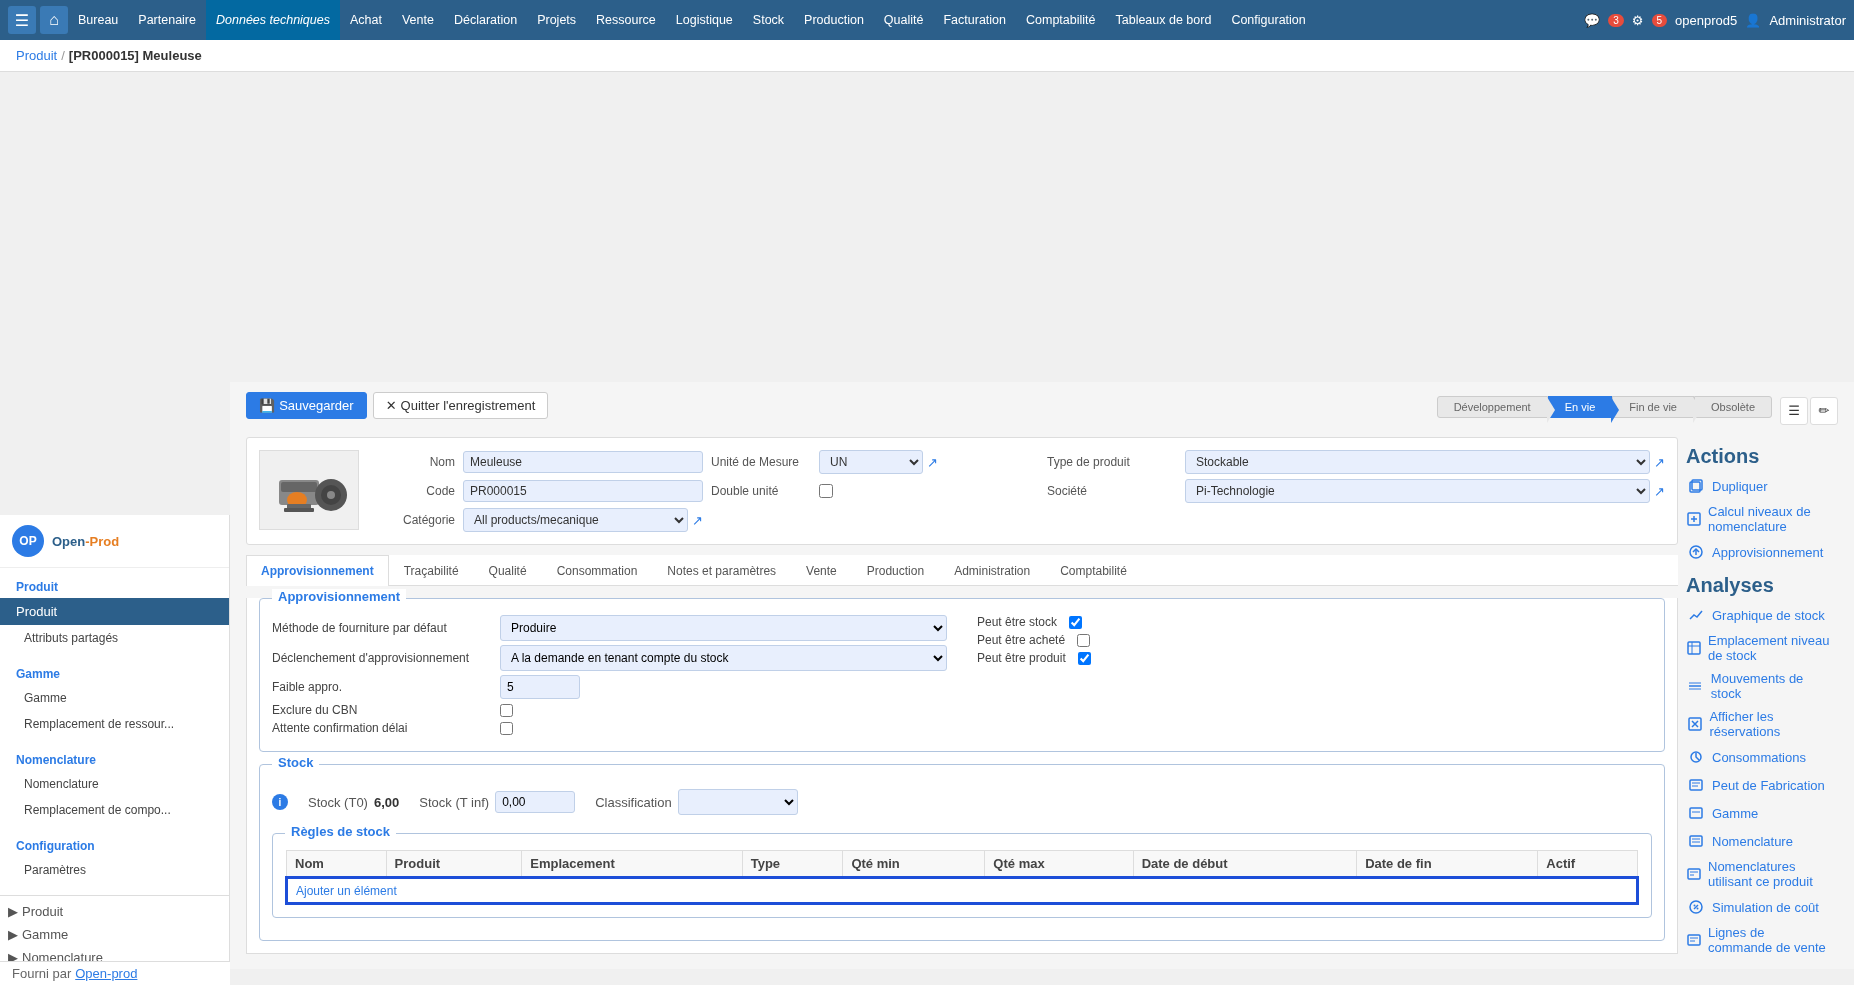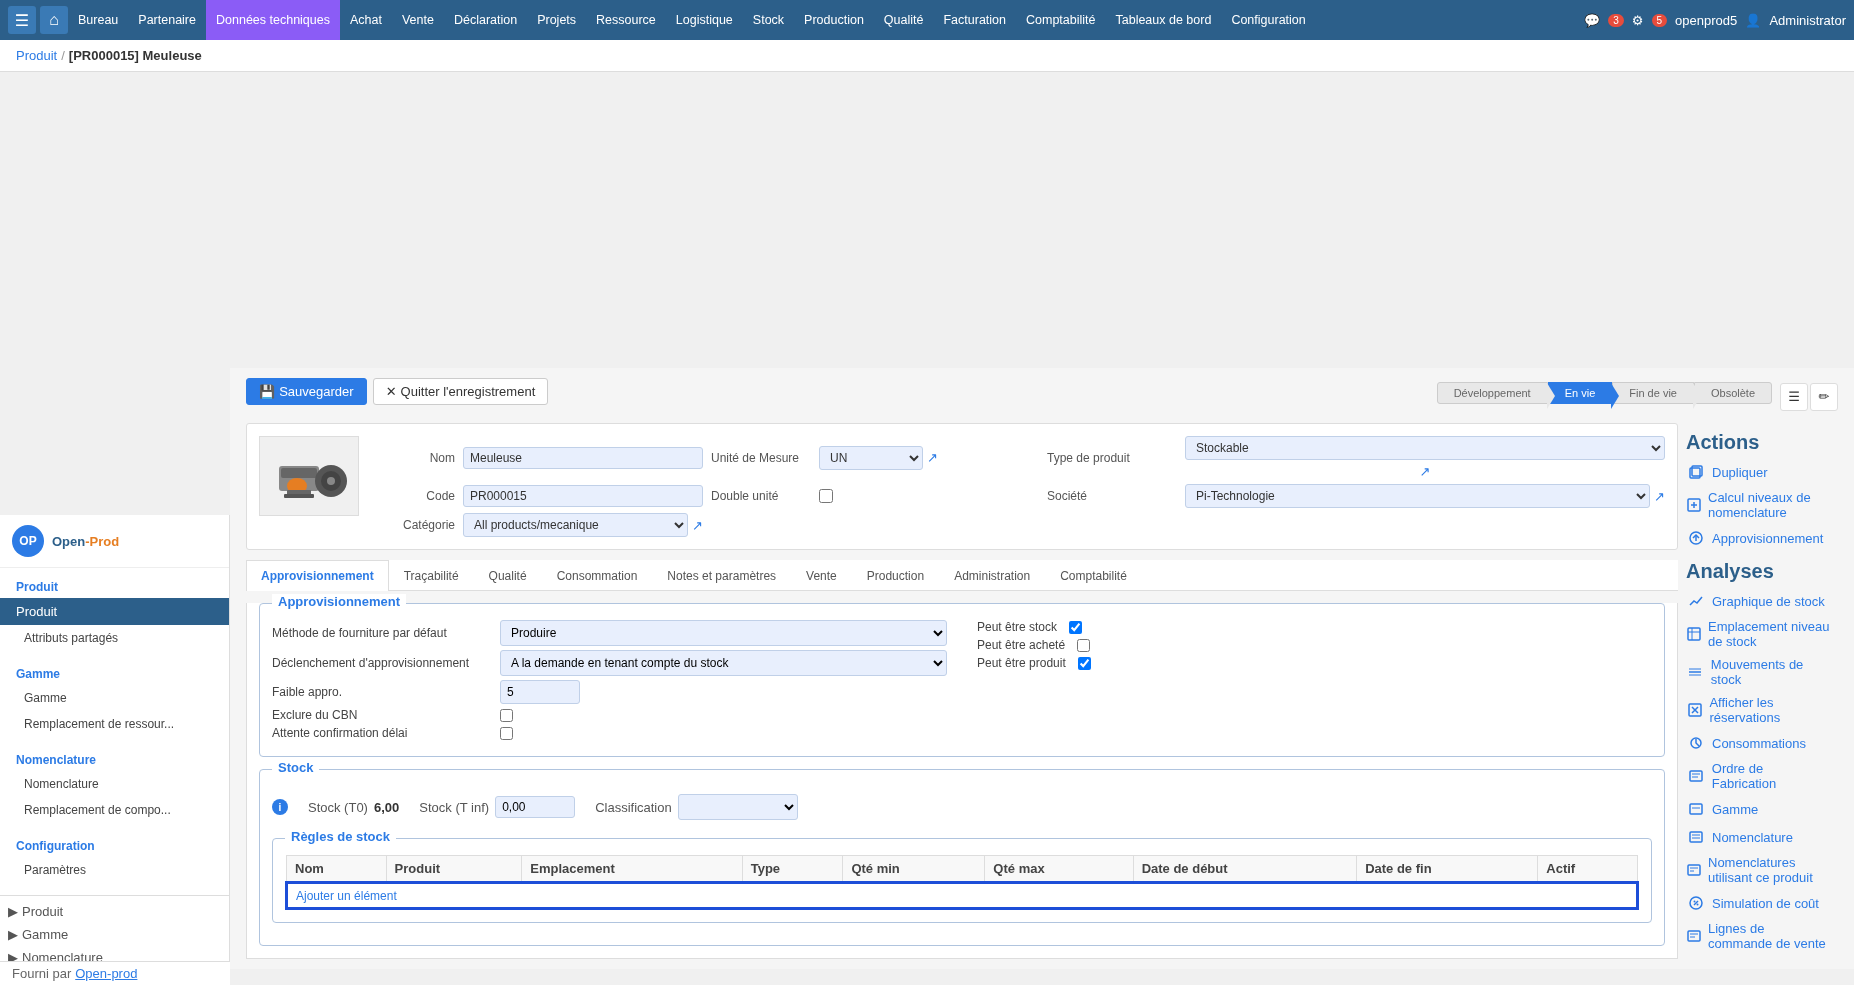--- a/index.html
+++ b/index.html
@@ -373,21 +373,21 @@
     <div class="navbar-icon">
       <span style="font-size:16px;">☰</span>
     </div>
     <div class="navbar-icon">
       <span style="font-size:16px;">⌂</span>
     </div>
   </div>
   <div class="navbar-menu">
     <div class="navbar-menu-item">Bureau</div>
     <div class="navbar-menu-item">Partenaire</div>
-    <div class="navbar-menu-item highlight" style="background:#8b5cf6;">Données techniques</div>
+    <div class="navbar-menu-item highlight" style="background:#0369a1;font-style:italic;">Données techniques</div>
     <div class="navbar-menu-item">Achat</div>
     <div class="navbar-menu-item">Vente</div>
     <div class="navbar-menu-item">Déclaration</div>
     <div class="navbar-menu-item">Projets</div>
     <div class="navbar-menu-item">Ressource</div>
     <div class="navbar-menu-item">Logistique</div>
     <div class="navbar-menu-item">Stock</div>
     <div class="navbar-menu-item">Production</div>
     <div class="navbar-menu-item">Qualité</div>
     <div class="navbar-menu-item">Facturation</div>
@@ -523,21 +523,21 @@
                 <span class="field-label">Nom</span>
                 <input class="field-input" value="Meuleuse" style="grid-column: span 1;">
                 <span class="field-label" style="text-align:left;">Unité de Mesure</span>
                 <div class="field-select-wrapper" style="display:flex;align-items:center;gap:4px;">
                   <select class="field-input-select" style="width:104px;">
                     <option>UN</option>
                   </select>
                   <span style="color:#2c7be5;cursor:pointer;">↗</span>
                 </div>
                 <span class="field-label" style="text-align:left;">Type de produit</span>
-                <div style="display:flex;align-items:center;gap:4px;flex-direction:column;">
+                <div style="display:flex;align-items:center;gap:4px;">
                   <select class="field-input-select">
                     <option>Stockable</option>
                   </select>
                   <span style="color:#2c7be5;cursor:pointer;">↗</span>
                 </div>
 
                 <span class="field-label">Code</span>
                 <input class="field-input" value="PR000015" style="">
                 <span class="field-label" style="text-align:left;">Double unité</span>
                 <input type="checkbox" style="width: 14px; height: 14px;">
@@ -774,21 +774,21 @@
           </div>
 
           <div class="panel-action">
             <div class="panel-icon">
               <svg width="16" height="16" viewBox="0 0 16 16">
                   <rect x="2" y="3" width="12" height="10" rx="1" fill="none" stroke="#2c7be5" stroke-width="1.5"></rect>
                   <line x1="4" y1="6" x2="12" y2="6" stroke="#2c7be5" stroke-width="1"></line>
                   <line x1="4" y1="9" x2="10" y2="9" stroke="#2c7be5" stroke-width="1"></line>
                 </svg>
             </div>
-            <span>Ordre de Fabrication</span>
+            <span>Peut de Fabrication</span>
           </div>
 
           <div class="panel-action">
             <div class="panel-icon">
               <svg width="16" height="16" viewBox="0 0 16 16">
                   <rect x="2" y="3" width="12" height="10" rx="1" fill="none" stroke="#2c7be5" stroke-width="1.5"></rect>
                   <line x1="4" y1="7" x2="12" y2="7" stroke="#2c7be5" stroke-width="1"></line>
                 </svg>
             </div>
             <span>Gamme</span>

